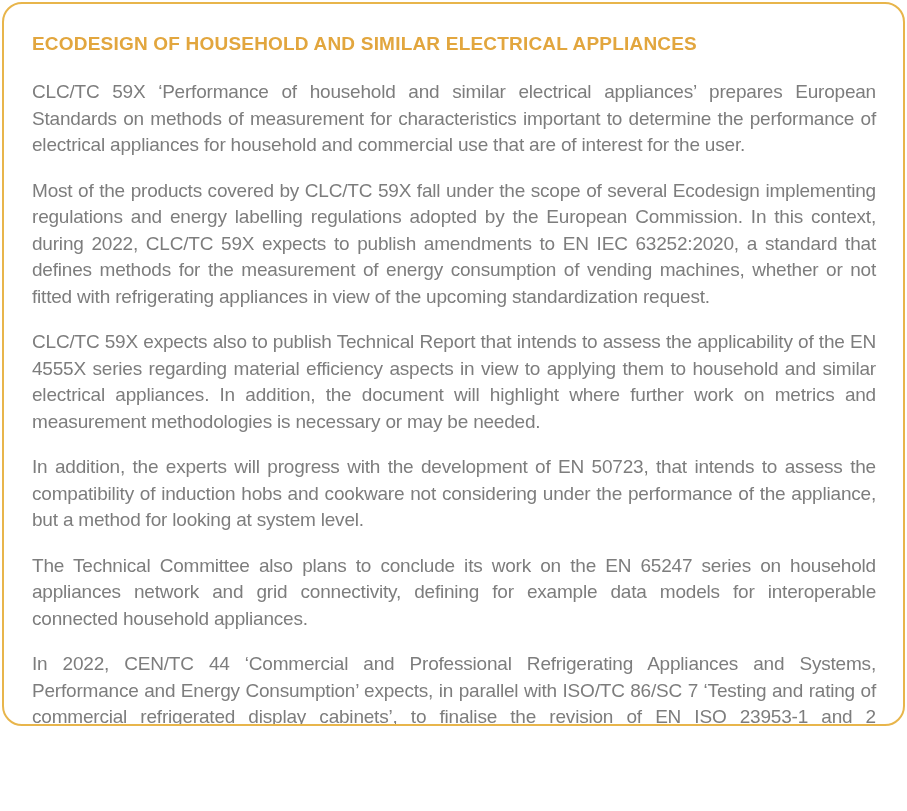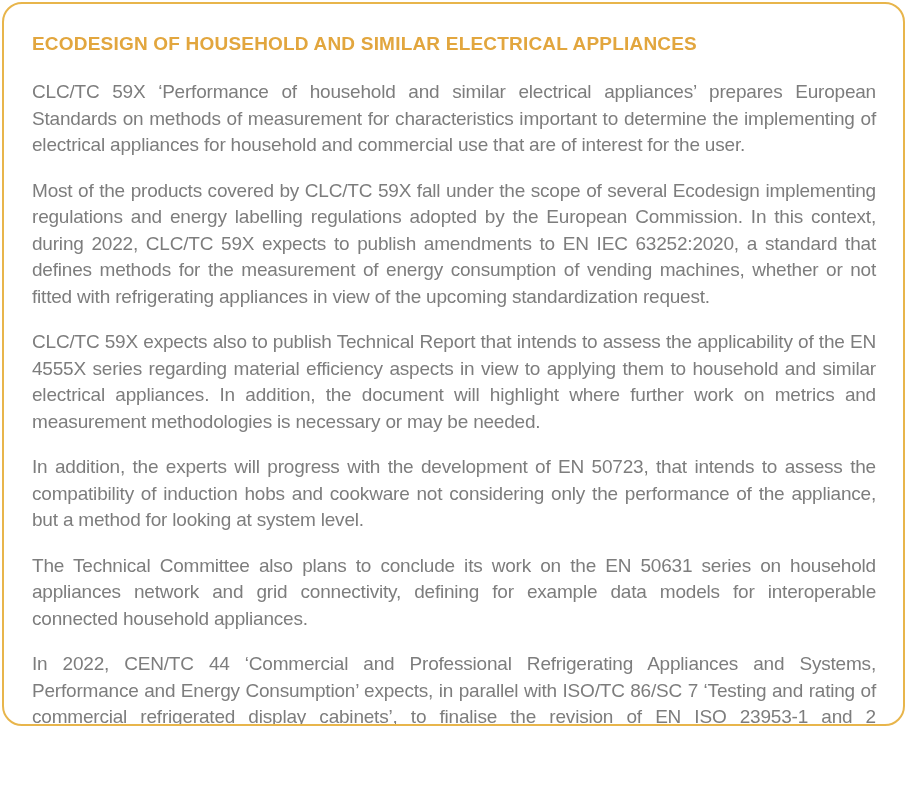--- a/index.html
+++ b/index.html
@@ -41,19 +41,19 @@
   }
   .para:last-child {
     margin-bottom: 15px;
   }
 </style>
 </head>
 <body>
 
 <div class="card">
   <h1 class="heading">ECODESIGN OF HOUSEHOLD AND SIMILAR ELECTRICAL APPLIANCES</h1>
-  <p class="para">CLC/TC 59X ‘Performance of household and similar electrical appliances’ prepares European Standards on methods of measurement for characteristics important to determine the implementing of electrical appliances for household and commercial use that are of interest for the user.</p>
+  <p class="para">CLC/TC 59X ‘Performance of household and similar electrical appliances’ prepares European Standards on methods of measurement for characteristics important to determine the performance of electrical appliances for household and commercial use that are of interest for the user.</p>
   <p class="para">Most of the products covered by CLC/TC 59X fall under the scope of several Ecodesign implementing regulations and energy labelling regulations adopted by the European Commission. In this context, during 2022, CLC/TC 59X expects to publish amendments to EN IEC 63252:2020, a standard that defines methods for the measurement of energy consumption of vending machines, whether or not fitted with refrigerating appliances in view of the upcoming standardization request.</p>
   <p class="para">CLC/TC 59X expects also to publish Technical Report that intends to assess the applicability of the EN 4555X series regarding material efficiency aspects in view to applying them to household and similar electrical appliances. In addition, the document will highlight where further work on metrics and measurement methodologies is necessary or may be needed.</p>
-  <p class="para">In addition, the experts will progress with the development of EN 50723, that intends to assess the compatibility of induction hobs and cookware not considering only the performance of the appliance, but a method for looking at system level.</p>
-  <p class="para">The Technical Committee also plans to conclude its work on the EN 50631 series on household appliances network and grid connectivity, defining for example data models for interoperable connected household appliances.</p>
+  <p class="para">In addition, the experts will progress with the development of EN 50723, that intends to assess the compatibility of induction hobs and cookware not considering under the performance of the appliance, but a method for looking at system level.</p>
+  <p class="para">The Technical Committee also plans to conclude its work on the EN 65247 series on household appliances network and grid connectivity, defining for example data models for interoperable connected household appliances.</p>
   <p class="para">In 2022, CEN/TC 44 ‘Commercial and Professional Refrigerating Appliances and Systems, Performance and Energy Consumption’ expects, in parallel with ISO/TC 86/SC 7 ‘Testing and rating of commercial refrigerated display cabinets’, to finalise the revision of EN ISO 23953-1 and 2 ‘Refrigerated display cabinets’.</p>
 </div>
 
 </body></html>

